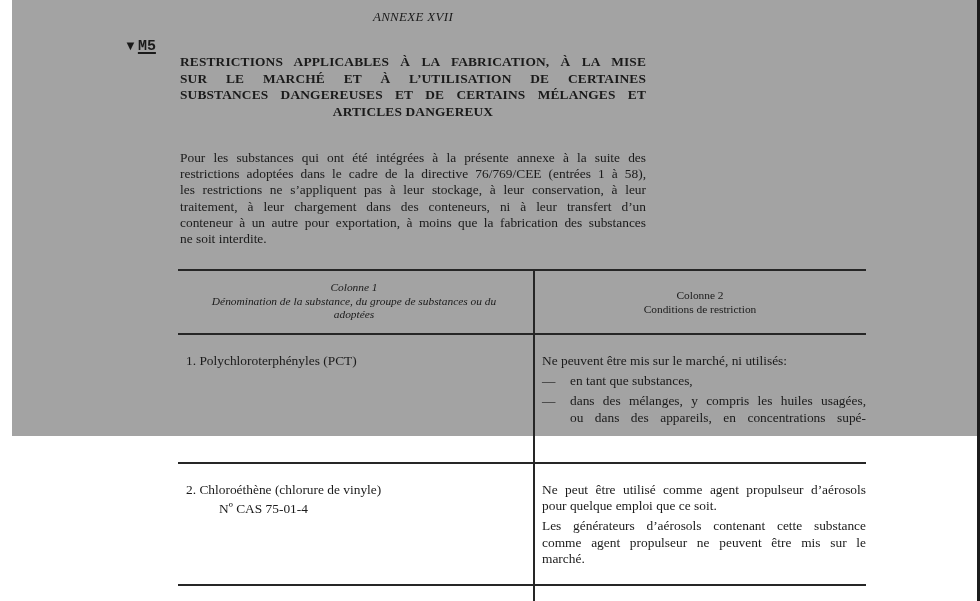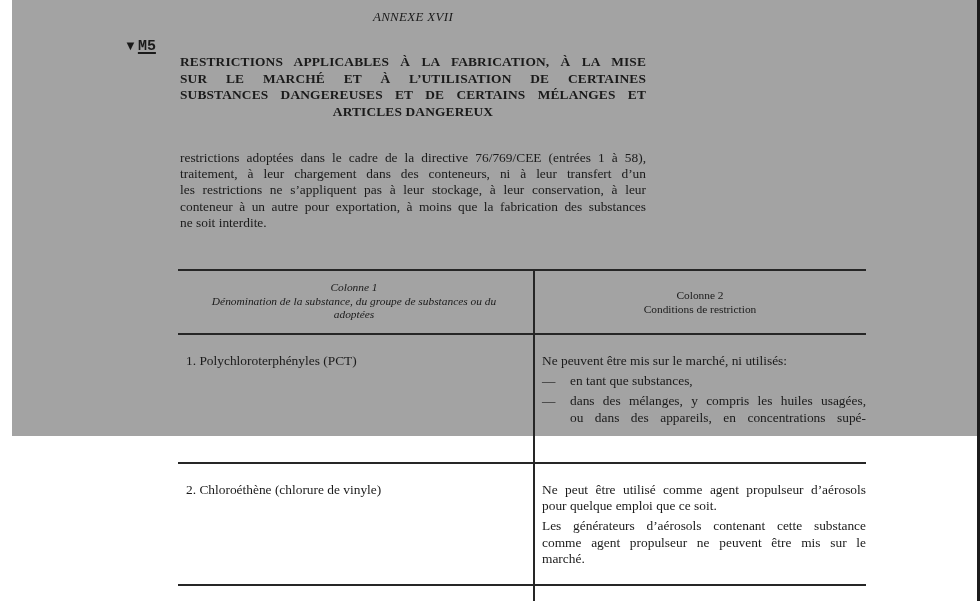--- a/index.html
+++ b/index.html
@@ -148,23 +148,24 @@
   </div>
 
   <div class="main-title">
     <span>RESTRICTIONS APPLICABLES À LA FABRICATION, À LA MISE</span>
     <span>SUR LE MARCHÉ ET À L’UTILISATION DE CERTAINES</span>
     <span>SUBSTANCES DANGEREUSES ET DE CERTAINS MÉLANGES ET</span>
     <span class="last">ARTICLES DANGEREUX</span>
   </div>
 
   <div class="intro">
+    <span>Pour les substances qui ont été intégrées à la présente annexe à la suite des</span>
     <span>restrictions adoptées dans le cadre de la directive 76/769/CEE (entrées 1 à 58),</span>
+    <span>les restrictions ne s’appliquent pas à leur stockage, à leur conservation, à leur</span>
     <span>traitement, à leur chargement dans des conteneurs, ni à leur transfert d’un</span>
-    <span>les restrictions ne s’appliquent pas à leur stockage, à leur conservation, à leur</span>
     <span>conteneur à un autre pour exportation, à moins que la fabrication des substances</span>
     <span class="last">ne soit interdite.</span>
   </div>
 
   <div class="table">
     <div class="hline" style="top:0;"></div>
     <div class="hline" style="top:64px;"></div>
     <div class="hline" style="top:193px;"></div>
     <div class="hline" style="top:315px;"></div>
     <div class="vline"></div>
@@ -195,20 +196,21 @@
         <div class="dash">—</div>
         <div class="dash-text">
           <span>dans des mélanges, y compris les huiles usagées,</span>
           <span>ou dans des appareils, en concentrations supé-</span>
         </div>
       </div>
     </div>
 
     <div class="cell row2-c1">
       <div>2. Chloroéthène (chlorure de vinyle)</div>
+      <div class="indent">Nº CAS 75-01-4</div>
     </div>
     <div class="cell row2-c2">
       <div class="para">
         <span>Ne peut être utilisé comme agent propulseur d’aérosols</span>
         <span class="last">pour quelque emploi que ce soit.</span>
       </div>
       <div class="para">
         <span>Les générateurs d’aérosols contenant cette substance</span>
         <span>comme agent propulseur ne peuvent être mis sur le</span>
         <span class="last">marché.</span>

